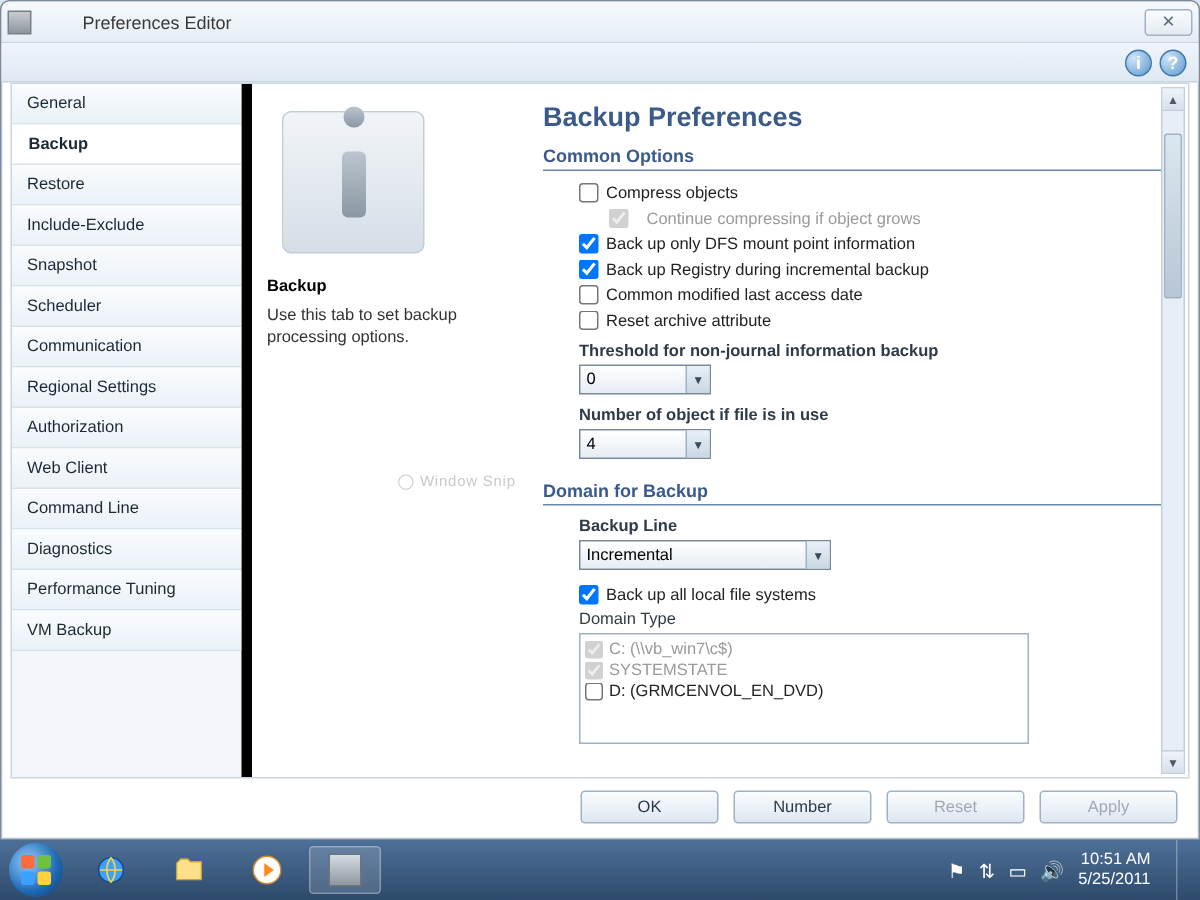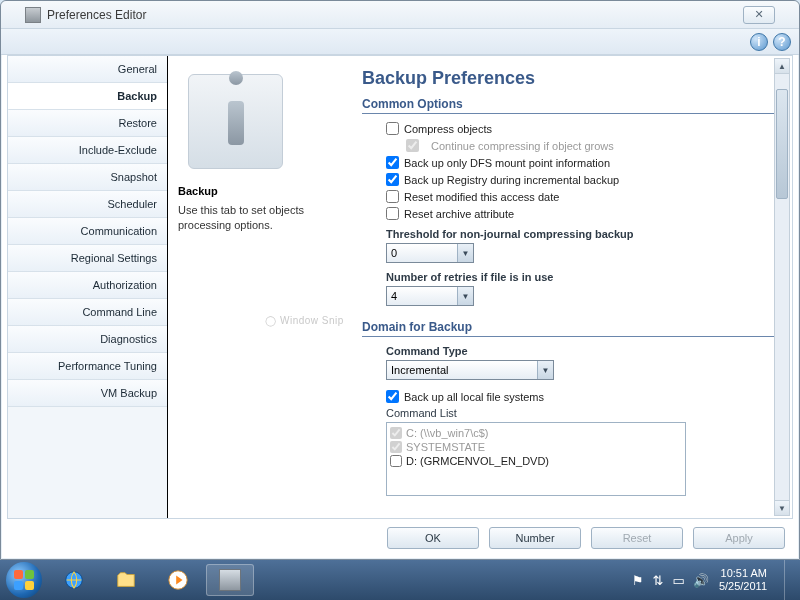--- a/index.html
+++ b/index.html
@@ -1,31 +1,31 @@
 <!DOCTYPE html>
 <html><head>
 <meta charset="utf-8">
 <style>
   * { box-sizing: border-box; margin: 0; padding: 0; font-family: "Segoe UI", Tahoma, sans-serif; }
   body { width: 800px; height: 600px; overflow: hidden; background: #d9e8f5; position: relative; }
 
   
   .window { position: absolute; top: 0; left: 0; width: 800px; height: 560px; background: #fff; border: 1px solid #7a8a9a; border-radius: 6px 6px 0 0; box-shadow: inset 0 0 0 1px #e6eef5; }
-  .titlebar { height: 28px; background: linear-gradient(#f6f9fc, #e5edf5); border-bottom: 1px solid #c9d6e2; display: flex; align-items: center; padding: 0 24px; border-radius: 6px 6px 0 0; }
+  .titlebar { height: 28px; background: linear-gradient(#f6f9fc, #e5edf5); border-bottom: 1px solid #c9d6e2; display: flex; align-items: center; padding: 0 4px; border-radius: 6px 6px 0 0; gap: 28px; }
   .titlebar .ticon { width: 16px; height: 16px; background: linear-gradient(#c7ccd1,#8e969d); border:1px solid #7a8086; margin-right: 6px; }
   .titlebar .title { font-size: 12px; color: #3a3a3a; flex: 1; }
   .titlebar .closebtn { width: 32px; height: 18px; border: 1px solid #9fb2c4; border-radius: 3px; background: linear-gradient(#fafcfe,#e2ebf3); font-size: 11px; color: #5a6b7a; display:flex;align-items:center;justify-content:center; cursor:pointer; }
 
   
   .hdrbar { height: 26px; background: linear-gradient(#eef4fa,#dfe9f3); border-bottom: 1px solid #c9d6e2; display:flex; justify-content:flex-end; align-items:center; padding:0 8px; gap:5px;}
   .round-icon { width:18px; height:18px; border-radius:50%; background: radial-gradient(circle at 30% 30%, #cfe5f9, #5c98cf); border:1px solid #3f77a8; color:#fff; font-size:12px; font-weight:bold; display:flex;align-items:center;justify-content:center; cursor:pointer;}
 
   
   .body { position:absolute; top:54px; left:6px; right:6px; bottom:40px; display:flex; border:1px solid #c9d6e2;}
-  .sidebar { width:160px; background:#f2f6fa; border-right:1px solid #000000; overflow-y:auto;text-align:right;}
+  .sidebar { width:160px; background:#f2f6fa; border-right:7px solid #000000; overflow-y:auto;}
   .sidebar-item { padding:7px 10px; font-size:11px; color:#1b2935; border-bottom:1px solid #d7e1ea; cursor:pointer; background:linear-gradient(#fafcfe,#eaf1f8);}
   .sidebar-item.selected { background:#fff; font-weight:bold; border-left:2px solid #fff; margin-left:-1px;}
 
   .content { flex:1; display:flex; background:#fff; position:relative; overflow:hidden;}
   .desc-col { width:190px; padding:10px; }
   .desc-col .big-icon { width:95px; height:95px; margin:8px 0 16px 10px; background:linear-gradient(#f1f4f7,#d5dee6); border:1px solid #c3cdd7; border-radius:6px; display:flex;align-items:center;justify-content:center;}
   .big-icon .ibar { width:16px; height:44px; border-radius:4px; background:linear-gradient(#bac5cf,#8b97a3);}
   .big-icon .idot { width:14px; height:14px; border-radius:50%; background:linear-gradient(#bac5cf,#8b97a3); position:relative; top:-28px;}
   .desc-col h4 { font-size:11px; font-weight:bold; margin:12px 0 6px 0; }
   .desc-col p { font-size:11px; color:#333; line-height:1.35;}
@@ -92,36 +92,37 @@
     <div class="sidebar" id="sidebar">
         <div class="sidebar-item">General</div>
         <div class="sidebar-item selected">Backup</div>
         <div class="sidebar-item">Restore</div>
         <div class="sidebar-item">Include-Exclude</div>
         <div class="sidebar-item">Snapshot</div>
         <div class="sidebar-item">Scheduler</div>
         <div class="sidebar-item">Communication</div>
         <div class="sidebar-item">Regional Settings</div>
         <div class="sidebar-item">Authorization</div>
+        <div class="sidebar-item">Web Client</div>
         <div class="sidebar-item">Command Line</div>
         <div class="sidebar-item">Diagnostics</div>
         <div class="sidebar-item">Performance Tuning</div>
         <div class="sidebar-item">VM Backup</div>
       </div>
 
     <div class="content">
       <div class="desc-col">
         <div class="big-icon">
           <div style="position:relative;display:flex;flex-direction:column;align-items:center;">
             <div class="idot"></div>
               <div class="ibar" style="margin-top:-12px;"></div>
           </div>
         </div>
         <h4>Backup</h4>
-        <p>Use this tab to set objects processing options.</p>
+        <p>Use this tab to set backup processing options.</p>
       </div>
 
       <div class="form-col" style="position:relative;">
         <div class="section-title">Backup Preferences</div>
 
         <div class="sub-title">Common Options</div>
 
         <div class="fld">
           <input type="checkbox" id="cb-compress" style="">
           <span>Compress objects</span>
@@ -133,59 +134,59 @@
         <div class="fld">
           <input type="checkbox" id="cb-dfs" checked="" style="">
           <span>Back up only DFS mount point information</span>
         </div>
         <div class="fld">
           <input type="checkbox" id="cb-reg" checked="" style="">
           <span>Back up Registry during incremental backup</span>
         </div>
         <div class="fld">
           <input type="checkbox" id="cb-rmd" style="">
-          <span>Reset modified this access date</span>
+          <span>Common modified last access date</span>
         </div>
         <div class="fld">
           <input type="checkbox" id="cb-raa" style="">
           <span>Reset archive attribute</span>
         </div>
 
-        <div class="label-row">Threshold for non-journal compressing backup</div>
+        <div class="label-row">Threshold for non-journal information backup</div>
         <div class="fld" style="margin-top:0;">
           <div class="combo">
             <input value="0" style="">
             <div class="arrow">▼</div>
           </div>
         </div>
 
-        <div class="label-row">Number of retries if file is in use</div>
+        <div class="label-row">Number of object if file is in use</div>
         <div class="fld" style="margin-top:0;">
           <div class="combo">
             <input value="4" style="">
             <div class="arrow">▼</div>
           </div>
         </div>
 
         <div class="sub-title" style="margin-top:14px;">Domain for Backup</div>
 
-        <div class="label-row" style="margin-top:4px;">Command Type</div>
+        <div class="label-row" style="margin-top:4px;">Backup Line</div>
         <div class="fld" style="margin-top:0;align-items:center;">
           <div class="combo wide">
             <input value="Incremental" style="">
             <div class="arrow">▼</div>
           </div>
         </div>
 
         <div class="fld" style="margin-top:10px;">
           <input type="checkbox" id="cb-all" checked="" style="">
           <span>Back up all local file systems</span>
         </div>
 
-        <div class="label-row" style="font-weight:normal; margin-top:4px;">Command List</div>
+        <div class="label-row" style="font-weight:normal; margin-top:4px;">Domain Type</div>
         <div class="listbox" id="domain-list">
             <div class="li dim">
               <input type="checkbox" disabled="" checked="" style="">
               <span>C: (\\vb_win7\c$)</span>
             </div>
             <div class="li dim">
               <input type="checkbox" disabled="" checked="" style="">
               <span>SYSTEMSTATE</span>
             </div>
             <div class="li">

